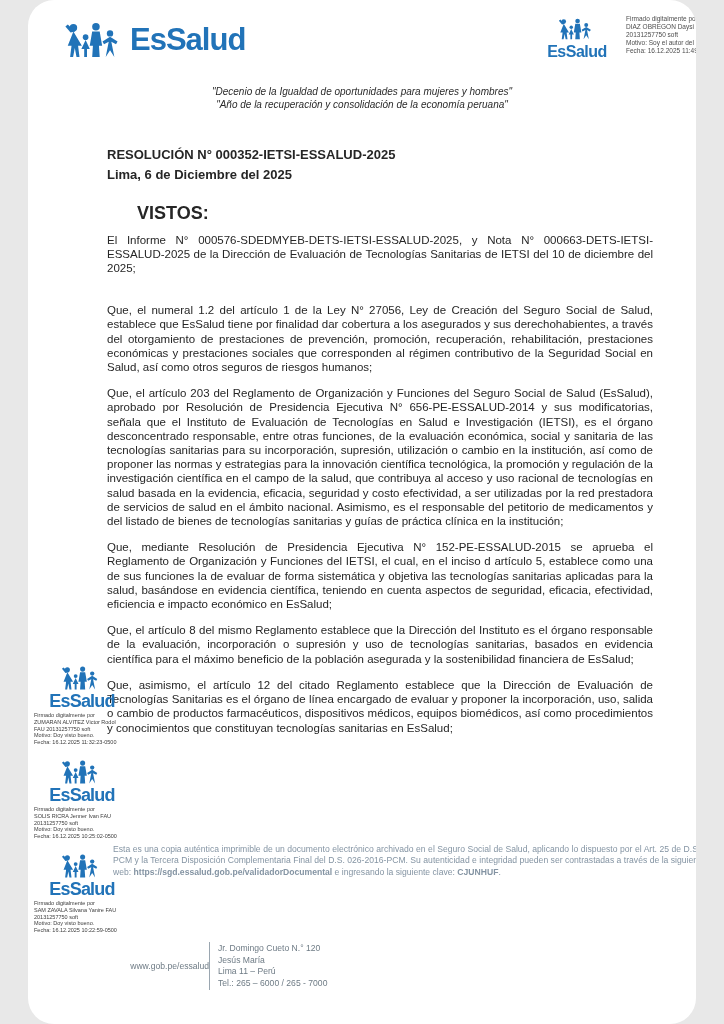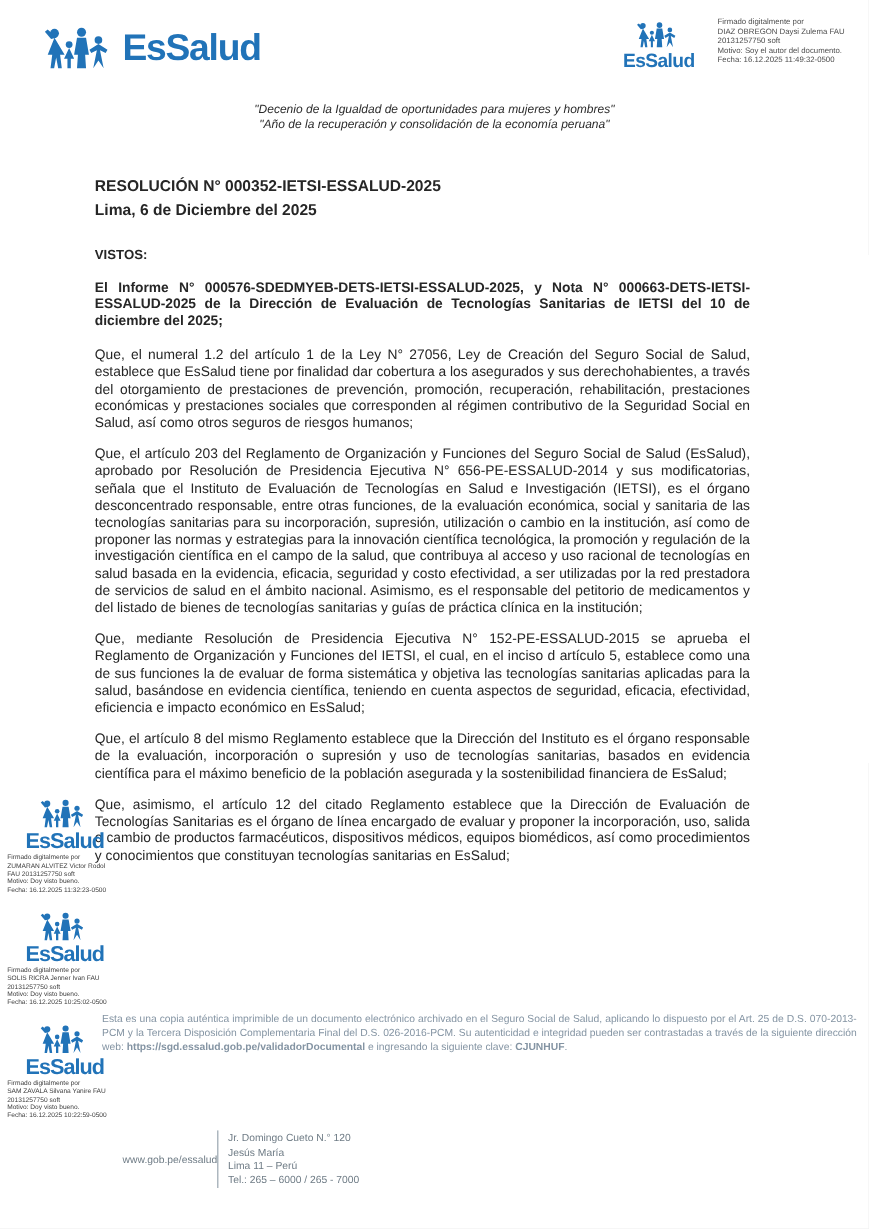--- a/index.html
+++ b/index.html
@@ -1,24 +1,25 @@
 <!DOCTYPE html>
 <html><head>
 <meta charset="utf-8">
 <style>
   * { margin:0; padding:0; box-sizing:border-box; }
   html,body { background:#e8e8e8; }
   .page {
     position:relative;
-    width:724px; height:1024px;
+    width:668px; height:1024px;
     margin:0 auto;
     background:#ffffff;
     font-family:"Liberation Sans", sans-serif;
     color:#262626;
     overflow:hidden;
+    border-radius:26px;
   }
   
   .logo-main {
     position:absolute; left:36px; top:18px;
     display:flex; align-items:center; gap:4px;
   }
   .logo-main .icon { width:62px; height:44px; }
   .logo-main .wordmark {
     font-size:31px; font-weight:bold; letter-spacing:-1px;
     color:#2173b8;
@@ -41,24 +42,24 @@
     text-align:center; font-style:italic;
     font-size:10px; line-height:12.5px; color:#2b2b2b;
   }
   
   .doc-body {
     position:absolute; left:79px; top:148px; width:546px;
     font-size:11.5px; line-height:14.2px;
   }
   .doc-title { font-size:13px; font-weight:bold; margin-bottom:6px; }
   .doc-date  { font-size:13px; font-weight:bold; margin-bottom:24px; }
-  .sec-head  { font-size:11px; font-weight:bold; margin-bottom:12px; }
+  .sec-head  { font-size:18px; font-weight:bold; margin-bottom:12px;margin-left:30px; }
   .sec-head.considerando { margin-top:2px; }
   .doc-body p.para { text-align:justify; margin-bottom:12px; }
-  .doc-body p.vistos-text { margin-bottom:14px;font-weight:bold; }
+  .doc-body p.vistos-text { margin-bottom:28px; }
   
   .stamp {
     position:absolute; left:6px; width:96px;
     display:flex; flex-direction:column; align-items:flex-start;
   }
   .stamp .logo-wrap { width:100%; display:flex; flex-direction:column; align-items:center; }
   .stamp .icon { width:42px; height:28px; }
   .stamp .wordmark {
     font-size:18px; font-weight:bold; letter-spacing:-0.8px;
     color:#2173b8; line-height:18px;

